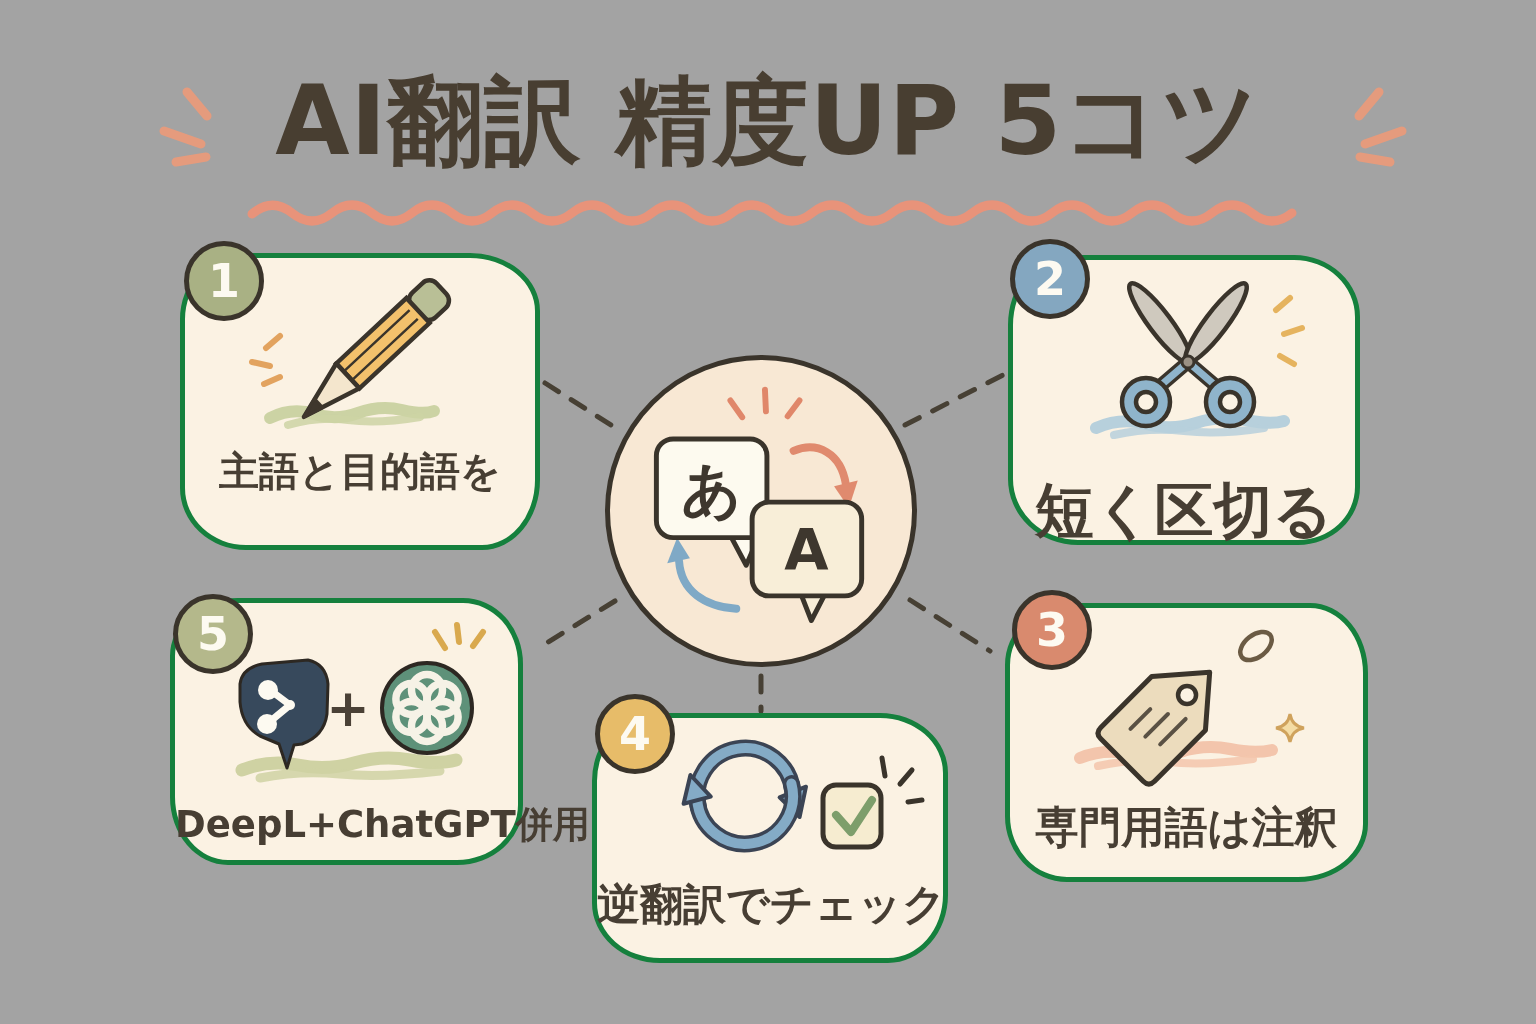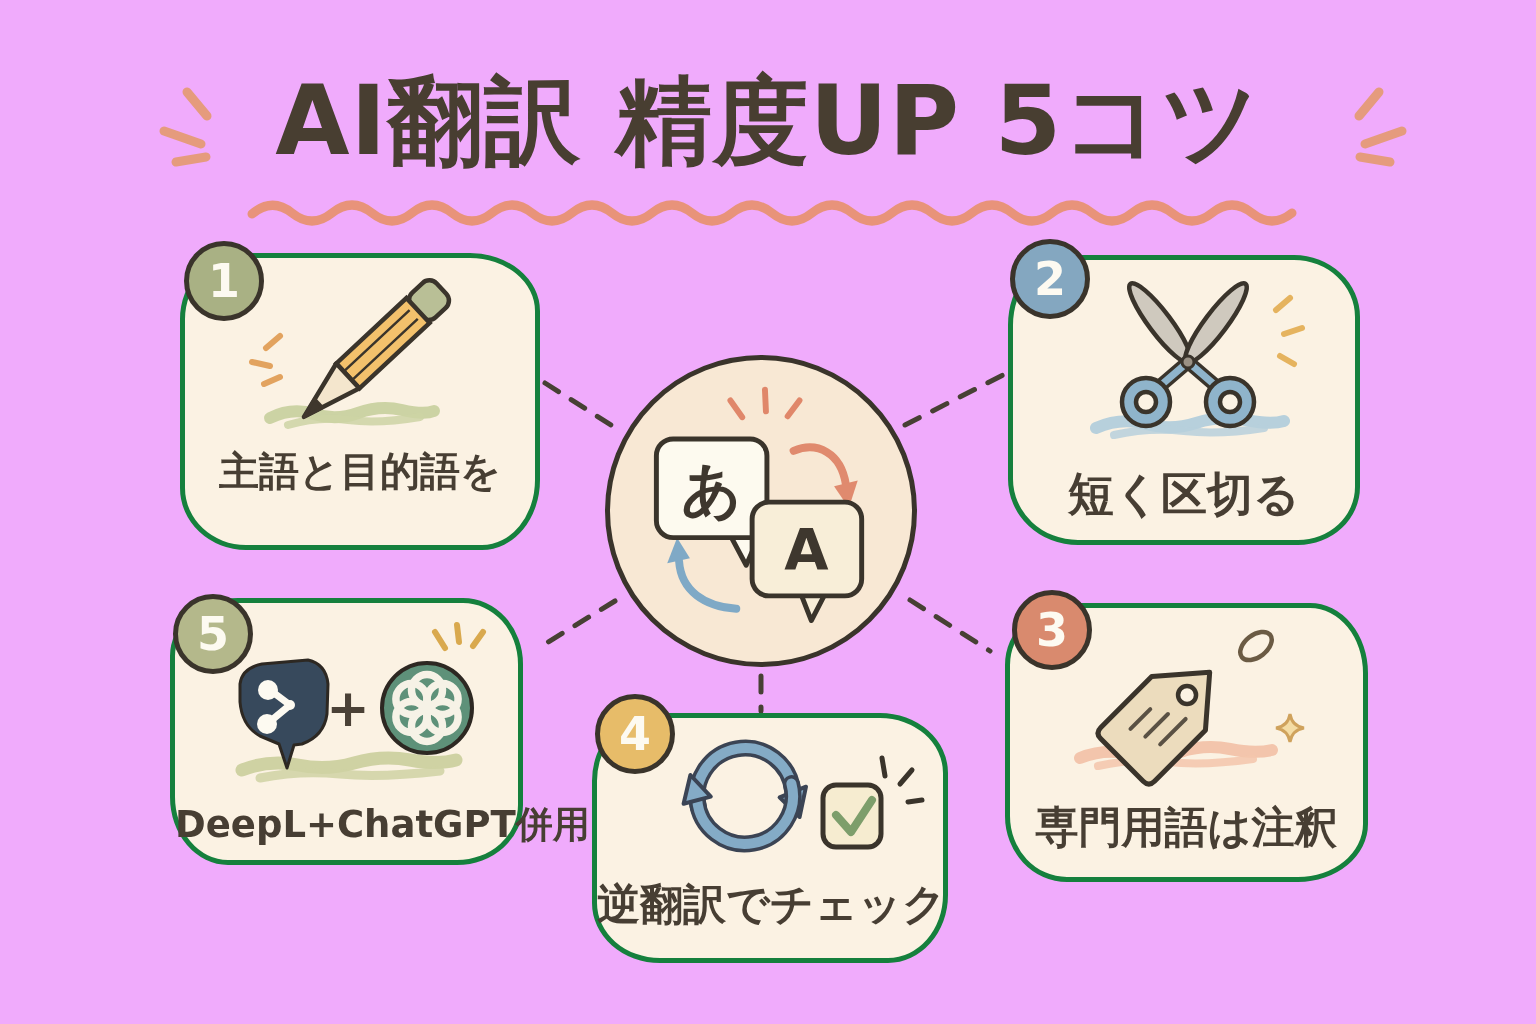--- a/index.html
+++ b/index.html
@@ -1,20 +1,20 @@
 <!DOCTYPE html>
 <html lang="ja"><head>
 <meta charset="utf-8">
 <title>AI翻訳 精度UP 5コツ</title>
 <style>
   html,body{margin:0;padding:0;background:#fbf2e3;}
   *{box-sizing:border-box;}
   .canvas{
     position:relative;width:1536px;height:1024px;overflow:hidden;
-    background:#f0abfc;
+    background:#a3a3a3;
     font-family:"DejaVu Sans","Liberation Sans",sans-serif;
     color:#453c31;
   }
   svg{display:block;}
   .bg-layer{position:absolute;left:0;top:0;z-index:1;}
   .title{
     position:absolute;left:0;top:58px;width:100%;z-index:2;
     text-align:center;font-size:96px;font-weight:800;color:#483e31;
     letter-spacing:1px;white-space:nowrap;
   }
@@ -77,21 +77,21 @@
   </svg>
 
   <div class="title">AI翻訳 精度UP 5コツ</div>
 
   <div class="tip-box box1">
     <div class="tip-label" style="top:186px;font-size:40px;line-height:54px;">
       <div>主語と目的語を</div>
     </div>
   </div>
   <div class="tip-box box2">
-    <div class="tip-label" style="top:204px;font-size:46px;text-align:center;">短く区切る</div>
+    <div class="tip-label" style="top:212px;font-size:59px;text-align:center;">短く区切る</div>
   </div>
   <div class="tip-box box3">
     <div class="tip-label" style="top:191px;font-size:43px;">専門用語は注釈</div>
   </div>
   <div class="tip-box box4">
     <div class="tip-label" style="top:158px;font-size:43px;">逆翻訳でチェック</div>
   </div>
   <div class="tip-box box5">
     <div class="tip-label" style="top:197px;font-size:37px;">DeepL+ChatGPT併用</div>
   </div>

